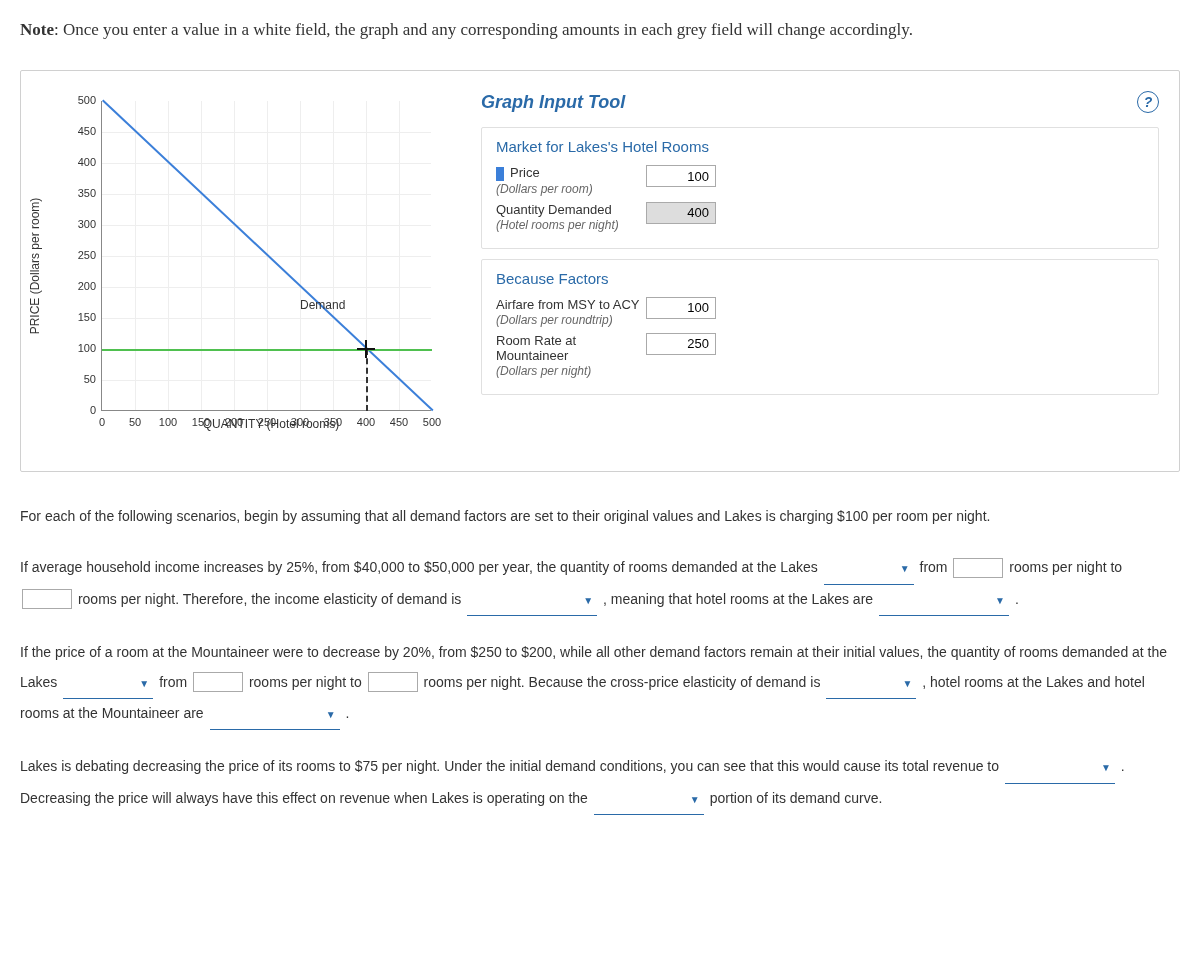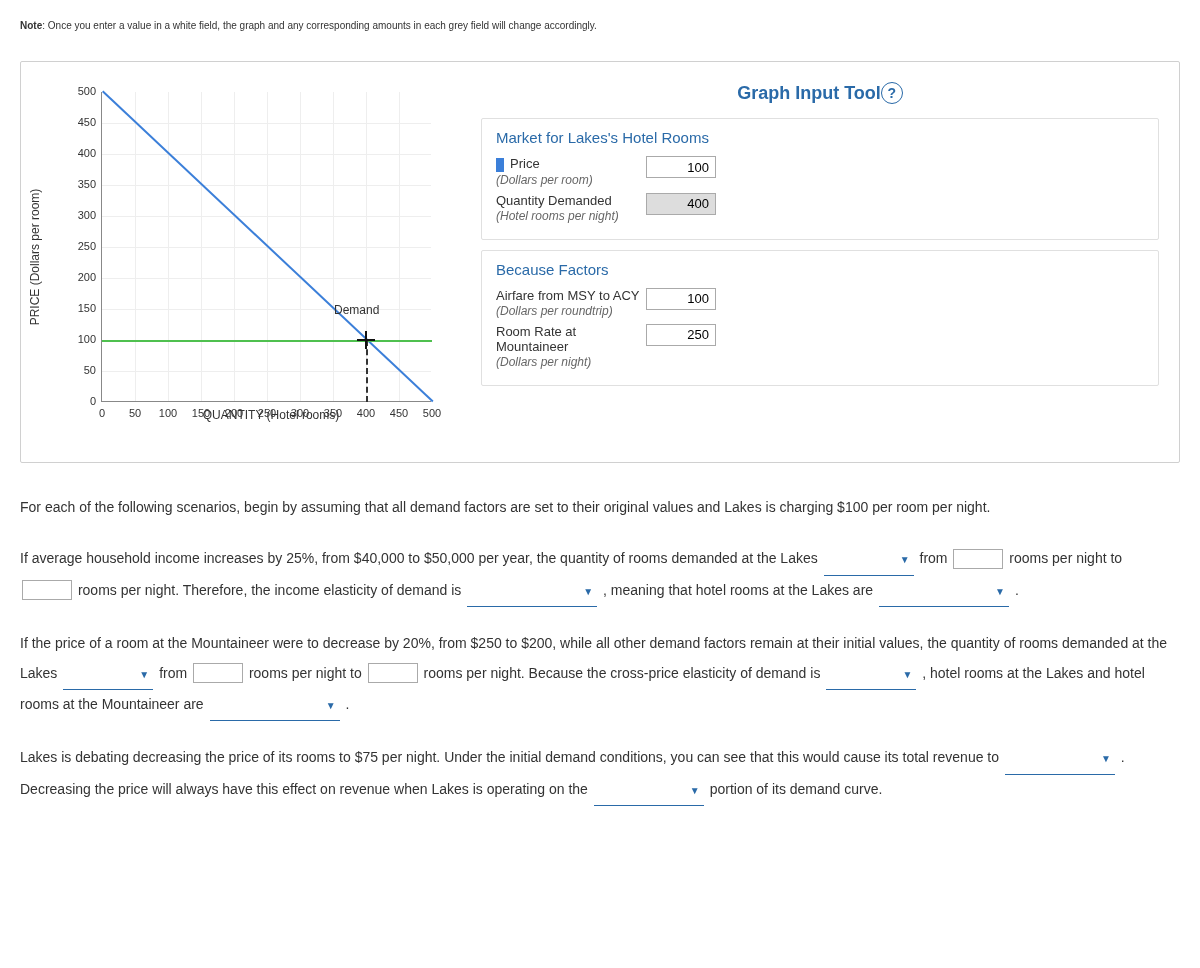--- a/index.html
+++ b/index.html
@@ -7,21 +7,22 @@
     font-family: "Helvetica Neue", Arial, sans-serif;
     font-size: 14px;
     color: #333;
     margin: 0;
     padding: 20px;
     background: #fff;
     width: 1200px;
   }
   .note-line {
     margin: 0 0 30px 0;
-    font-size: 10px;
+    font-size: 17px;
+    font-family: Liberation Serif, serif;
   }
   .note-line b { font-weight: bold; }
   .card {
     border: 1px solid #d0d0d0;
     border-radius: 2px;
     padding: 20px 20px 40px 20px;
     margin-bottom: 30px;
     display: flex;
     gap: 20px;
   }
@@ -90,21 +91,21 @@
   .dash {
     position: absolute;
     border-left: 2px dashed #333;
   }
   .series-label {
     position: absolute;
     font-size: 12px;
     color: #333;
   }
   
-  .panel-title { color:#2a6aa8; font-size:18px; margin:0 0 14px 0; display:flex; justify-content:center; align-items:center;}
+  .panel-title { color:#2a6aa8; font-size:18px; margin:0 0 14px 0; display:flex; justify-content:space-between; align-items:center;font-style:italic;}
   .help-icon {
     width:22px; height:22px; border:1.5px solid #2a6aa8; border-radius:50%;
     color:#2a6aa8; display:flex; align-items:center; justify-content:center;
     font-size:14px; cursor:pointer;
   }
   .sub-panel {
     border:1px solid #e0e0e0; border-radius:2px; padding:10px 14px; margin-bottom:10px;
   }
   .sub-panel h4 { color:#2a6aa8; font-size:15px; font-weight:normal; margin:0 0 10px 0;}
   .row { display:flex; align-items:flex-start; margin:6px 0; }
@@ -180,21 +181,21 @@
           <div class="tick-y" style="bottom: 217px;">350</div>
           <div class="gridline-h" style="top: 62px;"></div>
           <div class="tick-y" style="bottom: 248px;">400</div>
           <div class="gridline-h" style="top: 31px;"></div>
           <div class="tick-y" style="bottom: 279px;">450</div>
           <div class="tick-y" style="bottom: 310px;">500</div>
           <div class="demand-line" style="left: 0px; top: 0px; height: 452.769px; transform: rotate(-46.7899deg);"></div>
           <div class="price-line" style="top: 248px; width: 330px;"></div>
           <div class="dash" style="left: 264px; top: 248px; height: 62px;"></div>
           <div class="cross" style="left: 264px; top: 248px;"></div>
-          <div class="series-label" style="left: 198px; top: 211px; padding-left: 34px;">Demand</div>
+          <div class="series-label" style="left: 198px; top: 197px;">Demand</div>
         </div>
       <div class="xlabel">QUANTITY (Hotel rooms)</div>
     </div>
   </div>
 
   <div class="right-col">
     <h3 class="panel-title">
       <span>Graph Input Tool</span>
       <span class="help-icon">?</span>
     </h3>

